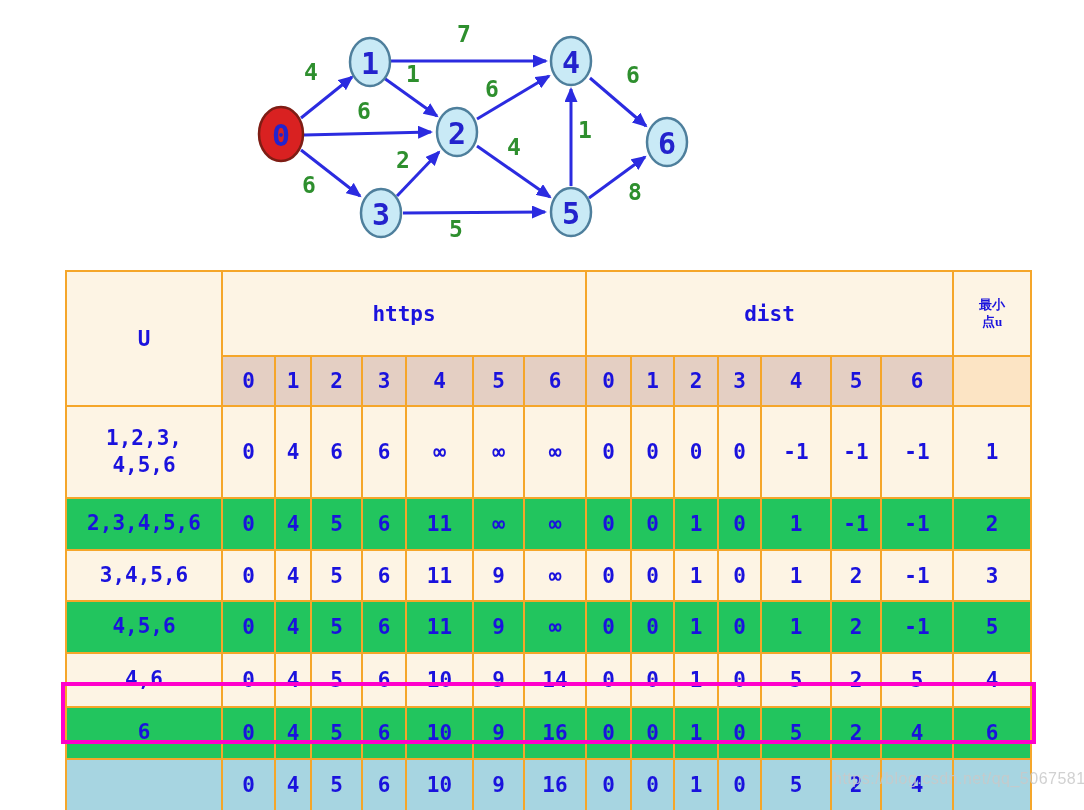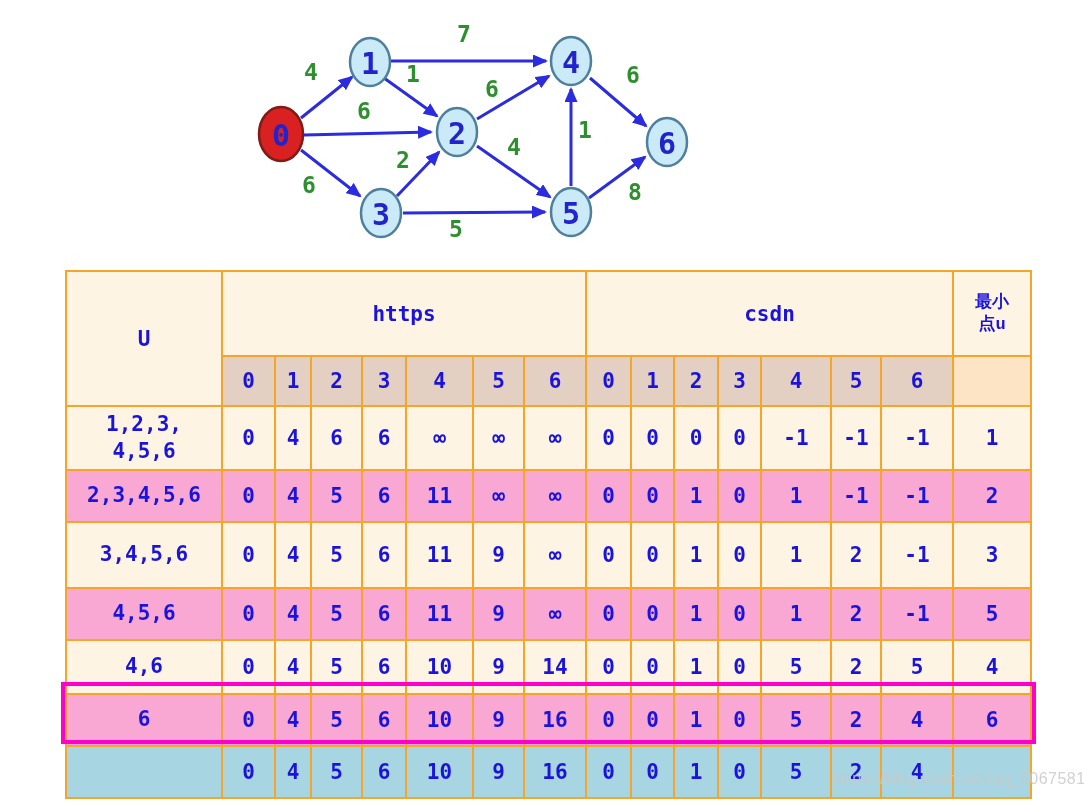--- a/index.html
+++ b/index.html
@@ -21,29 +21,29 @@
     text-align:center;vertical-align:middle;
     font-weight:bold;color:#1a12dd;
     font-size:21px;padding:0;overflow:hidden;
   }
   #algo-table thead tr:first-child{height:85px;}
   #algo-table thead tr:last-child{height:50px;}
   #algo-table thead th{background:#fdf4e4;}
   #algo-table .sub{background:#e4cfc3;}
   #algo-table .sub-last{background:#fce4c4;}
   #algo-table .minu-h{
-    font-family:Liberation Mono, monospace;
-    font-size:17px;line-height:1.25;font-weight:bold;
+    font-family:Liberation Serif, serif;
+    font-size:13px;line-height:1.25;font-weight:bold;
   }
   tbody tr.light td{background:#fdf4e4;}
-  tbody tr.dark  td{background:#f9a8d4;}
+  tbody tr.dark  td{background:#22c55e;}
   tbody tr.final td{background:#a7d5e1;}
-  tbody tr:nth-child(1){height:64px;}
+  tbody tr:nth-child(1){height:92px;}
   tbody tr:nth-child(2){height:52px;}
-  tbody tr:nth-child(3){height:66px;}
+  tbody tr:nth-child(3){height:51px;}
   tbody tr:nth-child(4){height:52px;}
   tbody tr:nth-child(5){height:54px;border-radius:17px;}
   tbody tr:nth-child(6){height:52px;}
   tbody tr:nth-child(7){height:52px;}
   td.uset{white-space:pre-line;line-height:1.3;}
   td.red{color:#ea0505;}
 
   
   #highlight-box{
     position:absolute;box-sizing:border-box;
@@ -126,21 +126,21 @@
       <col style="width:43px">
       <col style="width:70px">
       <col style="width:50px">
       <col style="width:72px">
     <col style="width:78px">
   </colgroup>
   <thead>
     <tr>
       <th rowspan="2">U</th>
       <th colspan="7">https</th>
-      <th colspan="7">csdn</th>
+      <th colspan="7">dist</th>
       <th class="minu-h"><span>最小</span><br><span>点u</span></th>
     </tr>
     <tr id="subheader-row">
         <th class="sub">0</th>
         <th class="sub">1</th>
         <th class="sub">2</th>
         <th class="sub">3</th>
         <th class="sub">4</th>
         <th class="sub">5</th>
         <th class="sub">6</th>

